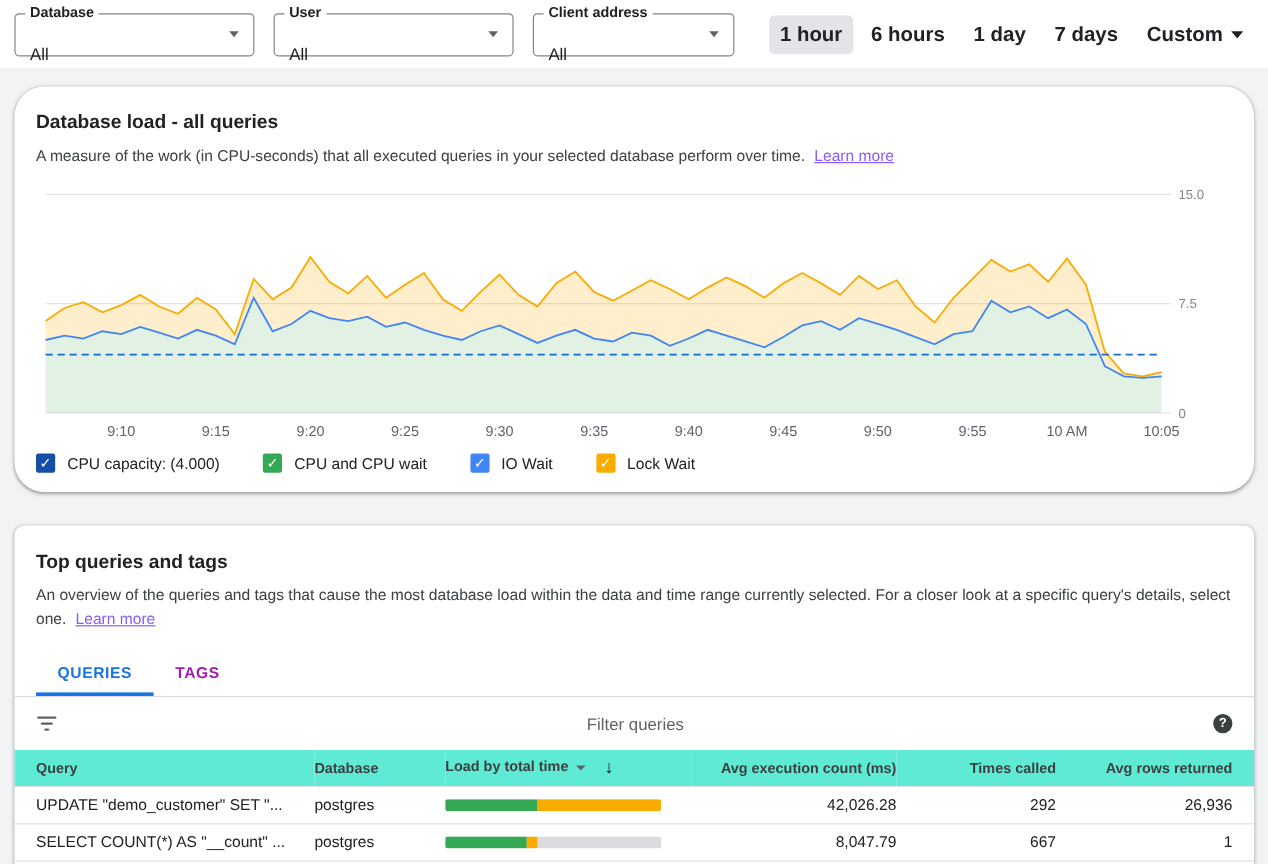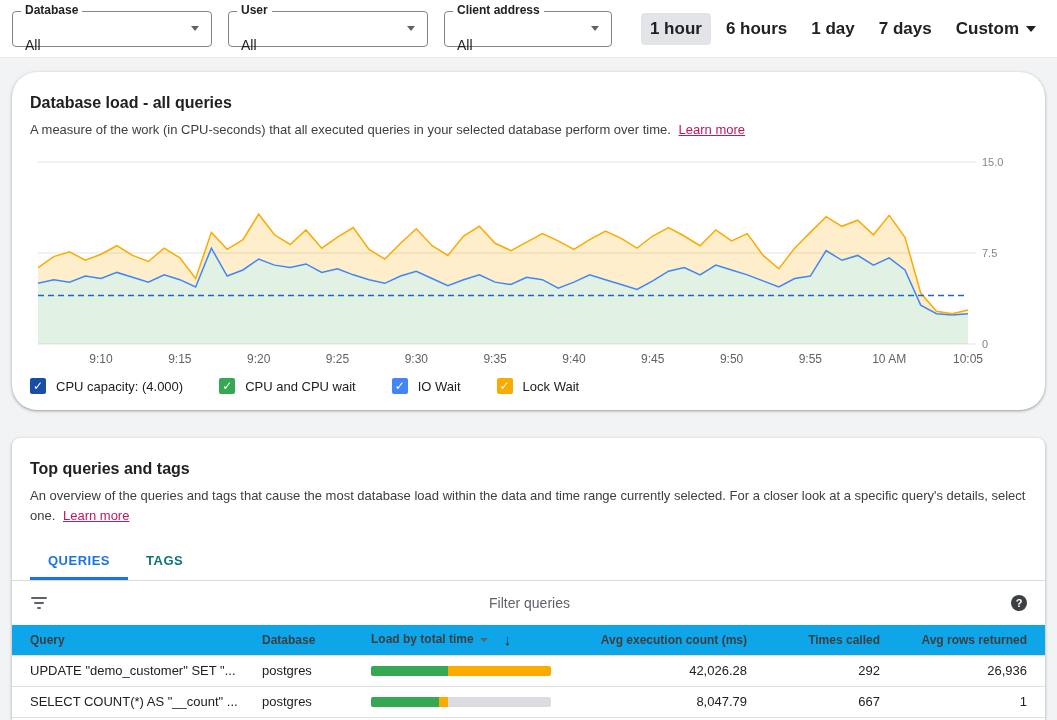--- a/index.html
+++ b/index.html
@@ -44,57 +44,57 @@
   
   .card {
     background:#fff; margin:0 12px; border-radius:8px;
     box-shadow:0 1px 2px 0 rgba(60,64,67,.3), 0 1px 3px 1px rgba(60,64,67,.15);
   }
   .card1 { margin-top:14px; padding:22px 18px 16px;border-radius:25px; }
   .card2 { margin-top:28px; padding:22px 0 8px; overflow:hidden; }
   .card-title { font-size:16px; font-weight:700; color:#202124; }
   .card-desc { font-size:13px; color:#3c4043; margin-top:8px; line-height:20px; }
   .pad { padding-left:18px; padding-right:18px; }
-  .link { color:#be185d; text-decoration:underline; cursor:pointer; margin-left:4px;text-align:center; }
+  .link { color:#8b5cf6; text-decoration:underline; cursor:pointer; margin-left:4px;text-align:center; }
 
   
   .chart { display:block; margin-top:14px; }
 
   .legend { display:flex; align-items:center; gap:36px; margin-top:8px; font-size:13px; color:#202124; }
   .legend-item { display:flex; align-items:center; gap:10px; cursor:pointer; }
   .cb {
     width:16px; height:16px; border-radius:2px; color:#fff; font-size:12px; font-weight:700;
     display:flex; align-items:center; justify-content:center; line-height:1;
   }
 
   
   .tabs { display:flex; margin-top:18px; border-bottom:1px solid #dadce0; padding:0 18px; }
   .tab {
     padding:0 18px; height:36px; display:flex; align-items:center;
-    font-size:13px; font-weight:700; letter-spacing:.5px; color:#0f766e; cursor:pointer;
+    font-size:13px; font-weight:700; letter-spacing:.5px; color:#a21caf; cursor:pointer;
     border-bottom:3px solid transparent;
   }
   .tab.active { color:#1a73e8; border-bottom-color:#1a73e8; }
 
   
   .filter-row { display:flex; align-items:center; height:44px; padding:0 18px; gap:18px; }
   .filter-icon { display:flex; flex-direction:column; gap:3px; align-items:center; width:18px; cursor:pointer; }
   .filter-icon div { height:2px; background:#5f6368; border-radius:1px; }
   .fi-1 { width:16px; } .fi-2 { width:10px; } .fi-3 { width:4px; }
   .filter-input { border:none; outline:none; font-size:14px; color:#202124; flex:1; background:transparent;text-align:center; }
   .filter-input::placeholder { color:#5f6368; }
   .help-icon {
     width:16px; height:16px; border-radius:50%; background:#3c4043; color:#fff;
     font-size:11px; font-weight:700; display:flex; align-items:center; justify-content:center;
     cursor:pointer; flex:none;
   }
 
   
   table.qtable { width:100%; border-collapse:collapse; font-size:13px; table-layout:fixed; }
-  thead tr { background:#0ea5e9;margin-left:40px; }
+  thead tr { background:#5eead4;margin-left:40px; }
   th {
     font-size:12px; font-weight:700; color:#3c4043; text-align:left;
     height:30px; padding:0; white-space:nowrap; border-bottom:1px solid #e0e0e0;
   }
   td { height:31px; padding:0; border-bottom:1px solid #e0e0e0; color:#202124; white-space:nowrap; overflow:hidden; }
   .td-query, th.th-query { padding-left:18px; }
   th.num, td.num { text-align:right; }
   th.last, td.last { padding-right:18px; }
   .sort-caret {
     display:inline-block; width:0; height:0; border-left:4px solid transparent;

